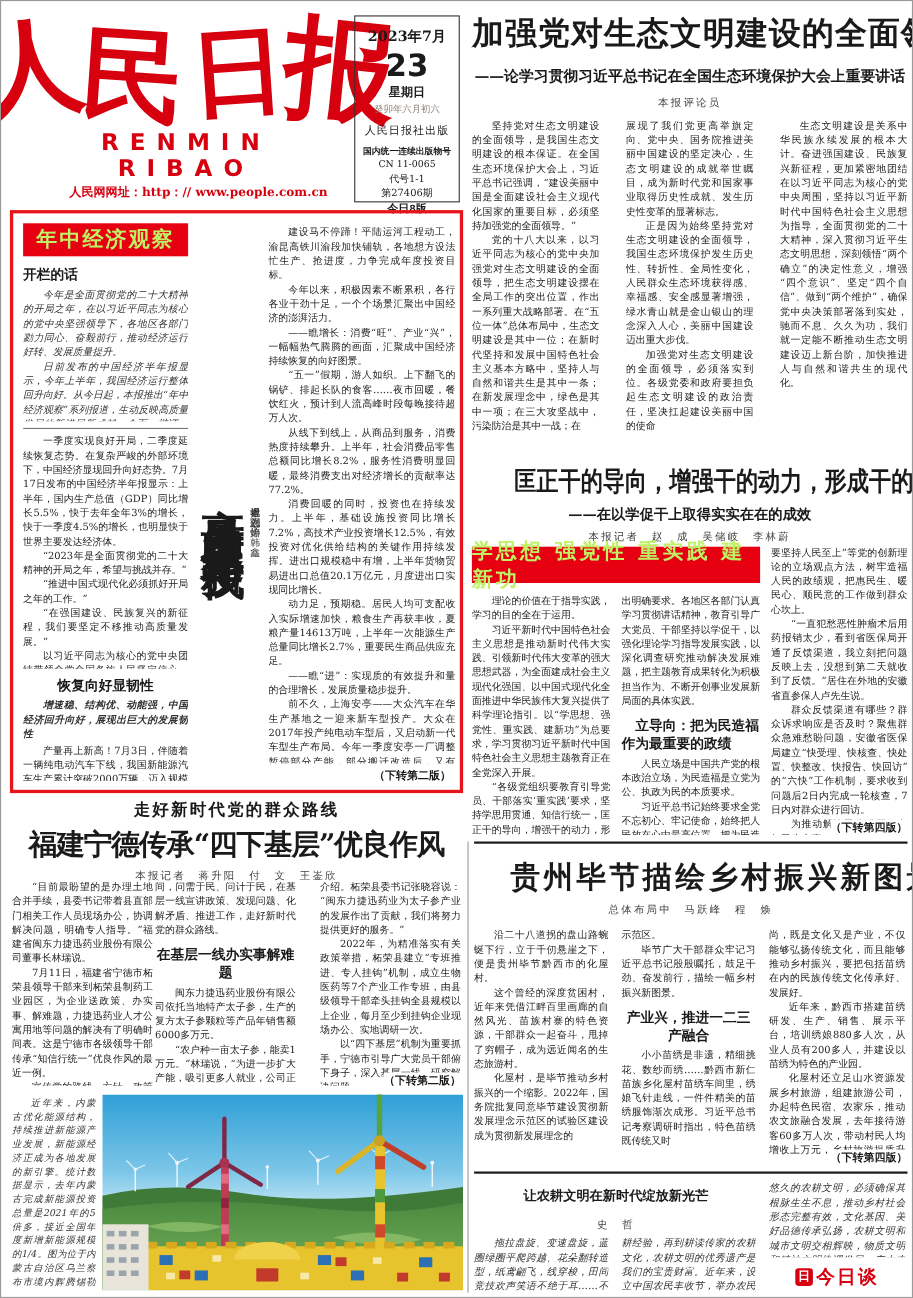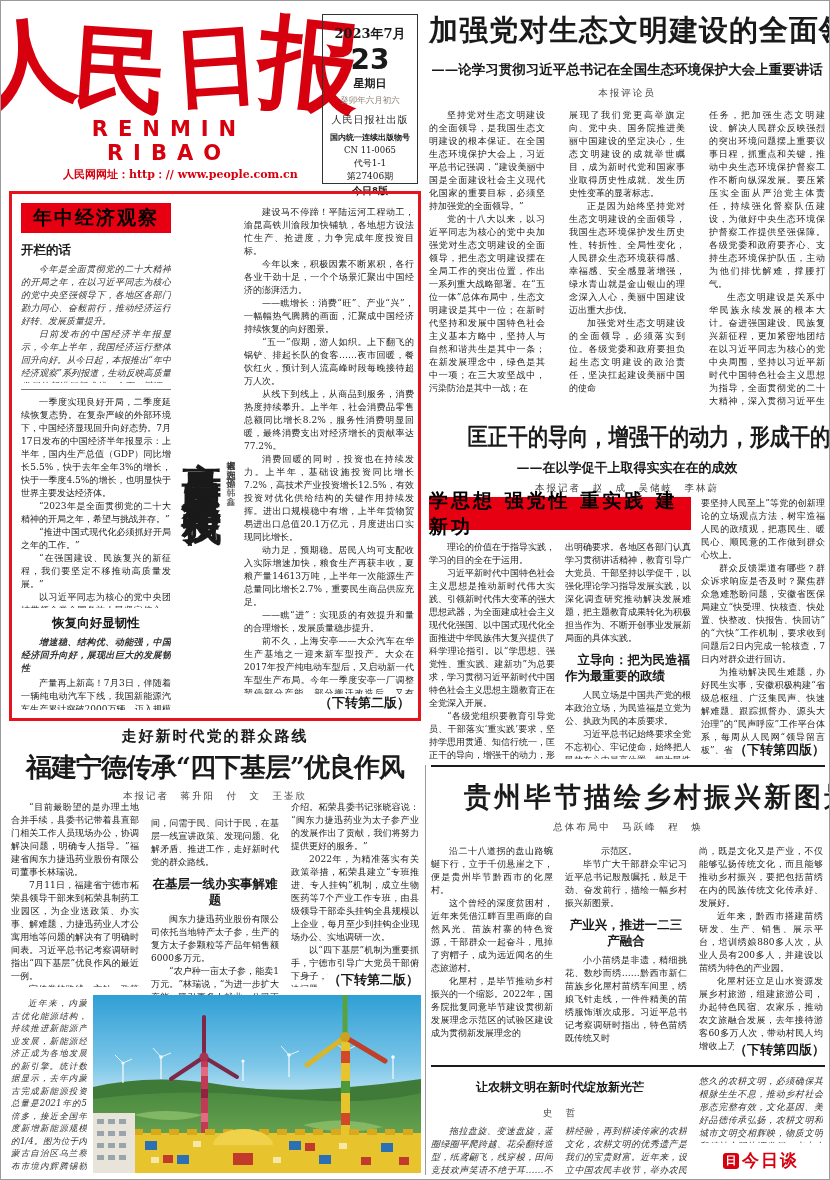--- a/index.html
+++ b/index.html
@@ -22,25 +22,25 @@
   .mast-title span:nth-child(4){transform:rotate(6deg) scale(1.08) translateY(2px);}
   .mast-roman{color:#d6000f;font-weight:bold;font-size:21px;letter-spacing:10px;text-align:center;margin-top:8px;}
   .mast-site{color:#d6000f;font-weight:bold;font-size:11px;text-align:left;}
   
   .datebox{border:1.5px solid #333;text-align:center;padding:9px 3px;box-sizing:border-box;}
   .datebox div{line-height:1.5;}
   
   .center{text-align:center;}
   .byline{font-size:9.5px;color:#444;text-align:center;letter-spacing:2px;}
   .cols{display:flex;}
-  .continued{font-size:13px;font-weight:bold;text-align:right;background:#fff;}
+  .continued{font-size:10px;font-weight:bold;text-align:right;background:#fff;}
   .subhead-inline{font-family:"DejaVu Sans",sans-serif;font-weight:bold;font-size:12.5px;
         text-align:center;text-indent:0;margin:7px 0 5px;line-height:16px;}
   .rule-h{background:#1a1a1a;}
-  .banner-red{background:#e60012;color:#000000;font-weight:bold;
+  .banner-red{background:#e60012;color:#bef264;font-weight:bold;
         font-family:"DejaVu Sans",sans-serif;display:flex;align-items:center;justify-content:center;}
 </style>
 </head>
 <body>
 
 <div class="page">
 
   <div class="abs" style="left:22px;top:14px;width:292px;height:172px;">
     <div class="mast-title">
       <span>人</span>
@@ -73,21 +73,20 @@
       <div class="body-text" style="width:125px;height:300px;">
           <p>坚持党对生态文明建设的全面领导，是我国生态文明建设的根本保证。在全国生态环境保护大会上，习近平总书记强调，“建设美丽中国是全面建设社会主义现代化国家的重要目标，必须坚持加强党的全面领导。”</p>
           <p>党的十八大以来，以习近平同志为核心的党中央加强党对生态文明建设的全面领导，把生态文明建设摆在全局工作的突出位置，作出一系列重大战略部署。在“五位一体”总体布局中，生态文明建设是其中一位；在新时代坚持和发展中国特色社会主义基本方略中，坚持人与自然和谐共生是其中一条；在新发展理念中，绿色是其中一项；在三大攻坚战中，污染防治是其中一战；在</p>
         </div>
       <div class="body-text" style="width:125px;height:300px;">
           <p style="text-indent: 0px;">展现了我们党更高举旗定向、党中央、国务院推进美丽中国建设的坚定决心，生态文明建设的成就举世瞩目，成为新时代党和国家事业取得历史性成就、发生历史性变革的显著标志。</p>
           <p>正是因为始终坚持党对生态文明建设的全面领导，我国生态环境保护发生历史性、转折性、全局性变化，人民群众生态环境获得感、幸福感、安全感显著增强，绿水青山就是金山银山的理念深入人心，美丽中国建设迈出重大步伐。</p>
           <p>加强党对生态文明建设的全面领导，必须落实到位。各级党委和政府要担负起生态文明建设的政治责任，坚决扛起建设美丽中国的使命</p>
         </div>
       <div class="body-text" style="width:125px;height:300px;">
-          <p style="text-indent: 0px;">任务，把加强生态文明建设、解决人民群众反映强烈的突出环境问题摆上重要议事日程，抓重点和关键，推动中央生态环境保护督察工作不断向纵深发展。要压紧压实全面从严治党主体责任，持续强化督察队伍建设，为做好中央生态环境保护督察工作提供坚强保障。各级党委和政府要齐心、支持生态环境保护队伍，主动为他们排忧解难，撑腰打气。</p>
           <p>生态文明建设是关系中华民族永续发展的根本大计。奋进强国建设、民族复兴新征程，更加紧密地团结在以习近平同志为核心的党中央周围，坚持以习近平新时代中国特色社会主义思想为指导，全面贯彻党的二十大精神，深入贯彻习近平生态文明思想，深刻领悟“两个确立”的决定性意义，增强“四个意识”、坚定“四个自信”、做到“两个维护”，确保党中央决策部署落到实处，驰而不息、久久为功，我们就一定能不断推动生态文明建设迈上新台阶，加快推进人与自然和谐共生的现代化。</p>
         </div>
     </div>
   </div>
 
   <div class="abs" style="left:8px;top:190px;width:412px;height:530px;border:3px solid #e8141c;box-sizing:border-box;">
     <div class="abs banner-red hei" style="left:9px;top:9px;width:150px;height:30px;font-size:19px;letter-spacing:2px;">年中经济观察</div>
 
     <div class="abs" style="left:9px;top:48px;width:150px;height:468px;overflow:hidden;">
       <div class="hei" style="font-size:12.5px;font-weight:bold;margin-bottom:4px;">开栏的话</div>
@@ -148,37 +147,38 @@
           <p style="text-indent: 0px;">出明确要求。各地区各部门认真学习贯彻讲话精神，教育引导广大党员、干部坚持以学促干，以强化理论学习指导发展实践，以深化调查研究推动解决发展难题，把主题教育成果转化为积极担当作为、不断开创事业发展新局面的具体实践。</p>
         </div>
       <div class="subhead-inline" style="text-align:left;text-indent:1em;">立导向：把为民造福作为最重要的政绩</div>
       <div class="body-text">
           <p>人民立场是中国共产党的根本政治立场，为民造福是立党为公、执政为民的本质要求。</p>
           <p>习近平总书记始终要求全党不忘初心、牢记使命，始终把人民放在心中最高位置，把为民造福作为最重要的政绩。党的二十大报告系统阐述了习近平新时代中国特色社会主义思想的世界</p>
         </div>
     </div>
     <div class="abs body-text" style="left:272px;top:76px;width:124px;height:262px;">
         <p style="text-indent: 0px;">要坚持人民至上”等党的创新理论的立场观点方法，树牢造福人民的政绩观，把惠民生、暖民心、顺民意的工作做到群众心坎上。</p>
+        <p>“一直犯愁恶性肿瘤术后用药报销太少，看到省医保局开通了反馈渠道，我立刻把问题反映上去，没想到第二天就收到了反馈。”居住在外地的安徽省直参保人卢先生说。</p>
         <p>群众反馈渠道有哪些？群众诉求响应是否及时？聚焦群众急难愁盼问题，安徽省医保局建立“快受理、快核查、快处置、快整改、快报告、快回访”的“六快”工作机制，要求收到问题后2日内完成一轮核查，7日内对群众进行回访。</p>
         <p>为推动解决民生难题，办好民生实事，安徽积极构建“省级总枢纽、广泛集民声、快速解难题、跟踪抓督办、源头大治理”的“民声呼应”工作平台体系，每周从人民网“领导留言板”、省12345政务服务便民热线、省长信箱等平台遴选集纳群众反映集中的问题诉求，建立转办、督办、评价、反馈的闭环机制，探索形成解决民生问题的长效机制。在“民声呼应”机制的推动下，安徽已解决群众急难愁盼问题1.6万多个。</p>
       </div>
     <div class="abs continued" style="right:0;bottom:0;">（下转第四版）</div>
   </div>
 
   <div class="abs" style="left:8px;top:726px;width:412px;height:264px;">
     <div class="hei center" style="font-size:15px;font-weight:bold;letter-spacing:2px;">走好新时代党的群众路线</div>
     <div class="center" style="font-size:26px;font-weight:bold;letter-spacing:-1px;white-space:nowrap;margin-top:4px;">福建宁德传承“四下基层”优良作风</div>
     <div class="byline" style="margin-top:5px;">本报记者　蒋升阳　付　文　王崟欣</div>
 
     <div class="abs body-text" style="left:2px;top:74px;width:128px;height:186px;">
         <p>“目前最盼望的是办理土地合并手续，县委书记带着县直部门相关工作人员现场办公，协调解决问题，明确专人指导。”福建省闽东力捷迅药业股份有限公司董事长林瑞说。</p>
-        <p>7月11日，福建省宁德市柘荣县领导干部来到柘荣县制药工业园区，为企业送政策、办实事、解难题，力捷迅药业人才公寓用地等问题的解决有了明确时间表。习近平总书记考察调研时指出“四下基层”优良作风的最近一例。</p>
+        <p>7月11日，福建省宁德市柘荣县领导干部来到柘荣县制药工业园区，为企业送政策、办实事、解难题，力捷迅药业人才公寓用地等问题的解决有了明确时间表。这是宁德市各级领导干部传承“知信行统一”优良作风的最近一例。</p>
         <p>宣传党的路线、方针、政策下基层，调查研究下基层，信访接待下基层，现场办公下基层——“四下基层”是习近平总书记在福建宁德工作时大力倡导的。宁德市各级领导干部传承“四下基层”优良作风，深入田间地头、企业车</p>
       </div>
-    <div class="abs" style="left:142px;top:74px;width:128px;height:186px;overflow:hidden;margin-top:16px;">
+    <div class="abs" style="left:132px;top:74px;width:128px;height:186px;overflow:hidden;">
       <div class="body-text">
           <p style="text-indent: 0px;">间，问需于民、问计于民，在基层一线宣讲政策、发现问题、化解矛盾、推进工作，走好新时代党的群众路线。</p>
         </div>
       <div class="subhead-inline">在基层一线办实事解难题</div>
       <div class="body-text">
           <p>闽东力捷迅药业股份有限公司依托当地特产太子参，生产的复方太子参颗粒等产品年销售额6000多万元。</p>
           <p>“农户种一亩太子参，能卖1万元。”林瑞说，“为进一步扩大产能，吸引更多人就业，公司正筹建人才公寓，希望在用地方面得到支持。”</p>
         </div>
     </div>
     <div class="abs body-text" style="left:282px;top:74px;width:128px;height:186px;">
@@ -332,21 +332,21 @@
   <div class="abs" style="left:430px;top:778px;width:394px;height:280px;">
     <div class="center" style="font-size:27px;font-weight:bold;letter-spacing:3px;white-space:nowrap;margin-left:33px;">贵州毕节描绘乡村振兴新图景</div>
     <div class="byline" style="margin-top:6px;">总体布局中　马跃峰　程　焕</div>
     <div class="abs body-text" style="left:0;top:66px;width:122px;height:208px;">
         <p>沿二十八道拐的盘山路蜿蜒下行，立于千仞悬崖之下，便是贵州毕节黔西市的化屋村。</p>
         <p>这个曾经的深度贫困村，近年来凭借江畔百里画廊的自然风光、苗族村寨的特色资源，干部群众一起奋斗，甩掉了穷帽子，成为远近闻名的生态旅游村。</p>
         <p>化屋村，是毕节推动乡村振兴的一个缩影。2022年，国务院批复同意毕节建设贯彻新发展理念示范区的试验区建设成为贯彻新发展理念的</p>
       </div>
     <div class="abs" style="left:134px;top:66px;width:122px;height:208px;overflow:hidden;">
       <div class="body-text">
-          <p style="text-indent: 0px; margin-left: 36px;">示范区。</p>
+          <p style="text-indent: 0px;">示范区。</p>
           <p>毕节广大干部群众牢记习近平总书记殷殷嘱托，鼓足干劲、奋发前行，描绘一幅乡村振兴新图景。</p>
         </div>
       <div class="subhead-inline">产业兴，推进一二三产融合</div>
       <div class="body-text">
           <p>小小苗绣是非遗，精细挑花、数纱而绣……黔西市新仁苗族乡化屋村苗绣车间里，绣娘飞针走线，一件件精美的苗绣服饰渐次成形。习近平总书记考察调研时指出，特色苗绣既传统又时</p>
         </div>
     </div>
     <div class="abs body-text" style="left:268px;top:66px;width:124px;height:208px;">
         <p style="text-indent: 0px;">尚，既是文化又是产业，不仅能够弘扬传统文化，而且能够推动乡村振兴，要把包括苗绣在内的民族传统文化传承好、发展好。</p>
         <p>近年来，黔西市搭建苗绣研发、生产、销售、展示平台，培训绣娘880多人次，从业人员有200多人，并建设以苗绣为特色的产业园。</p>

